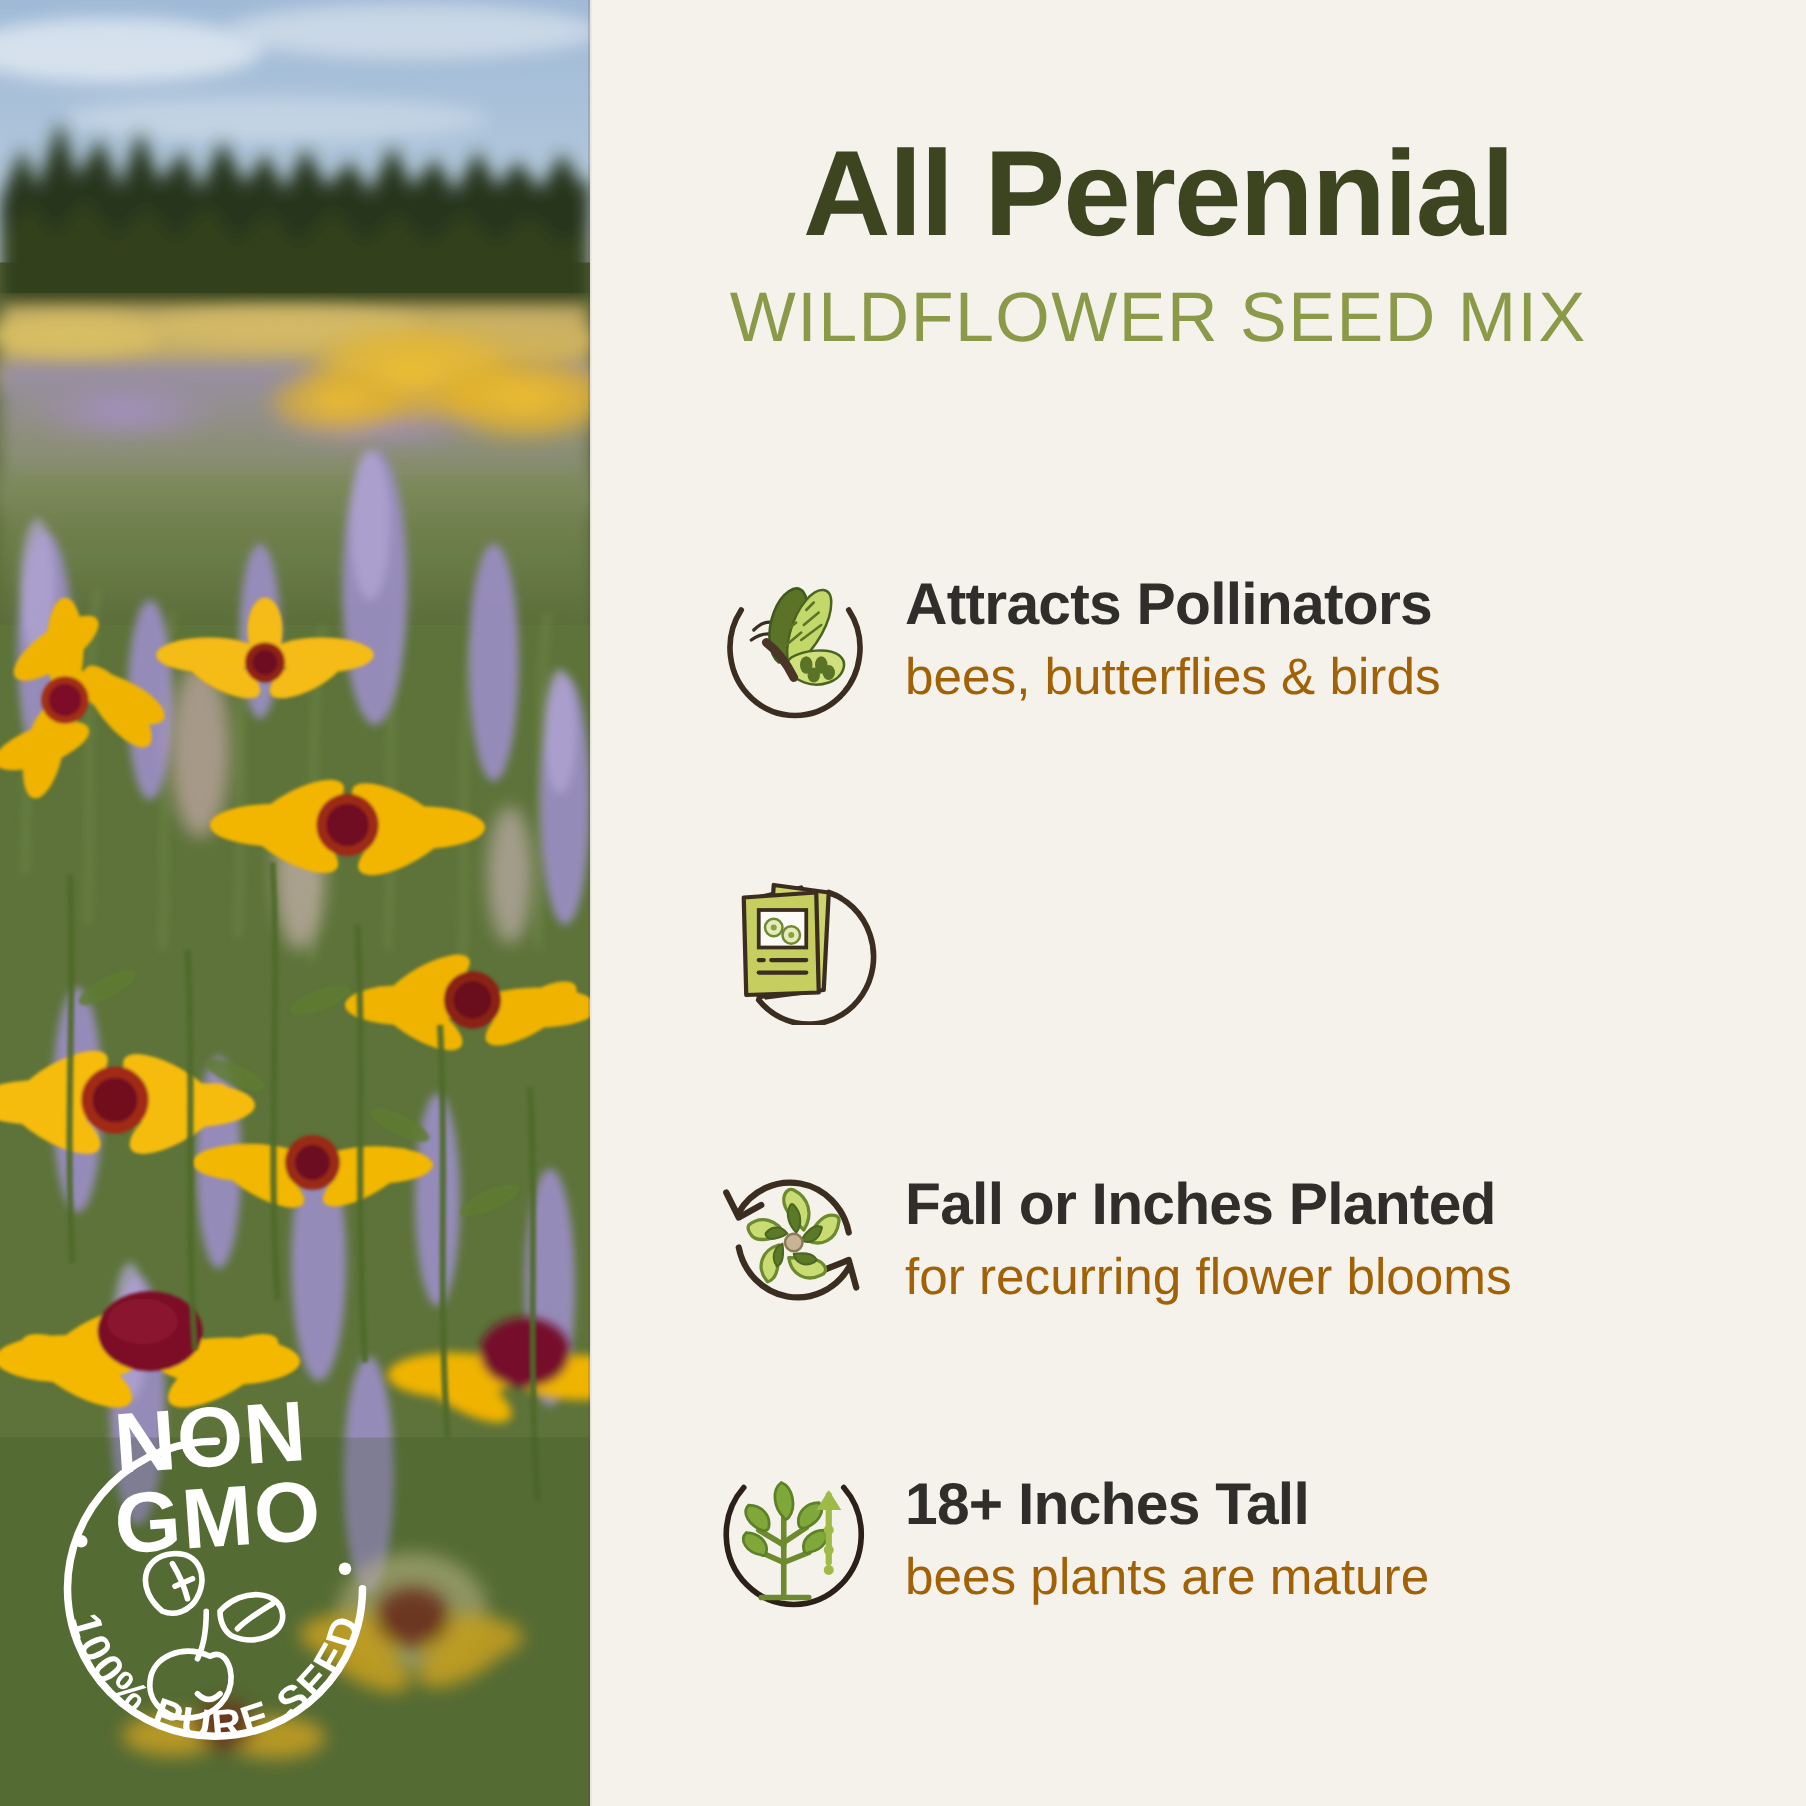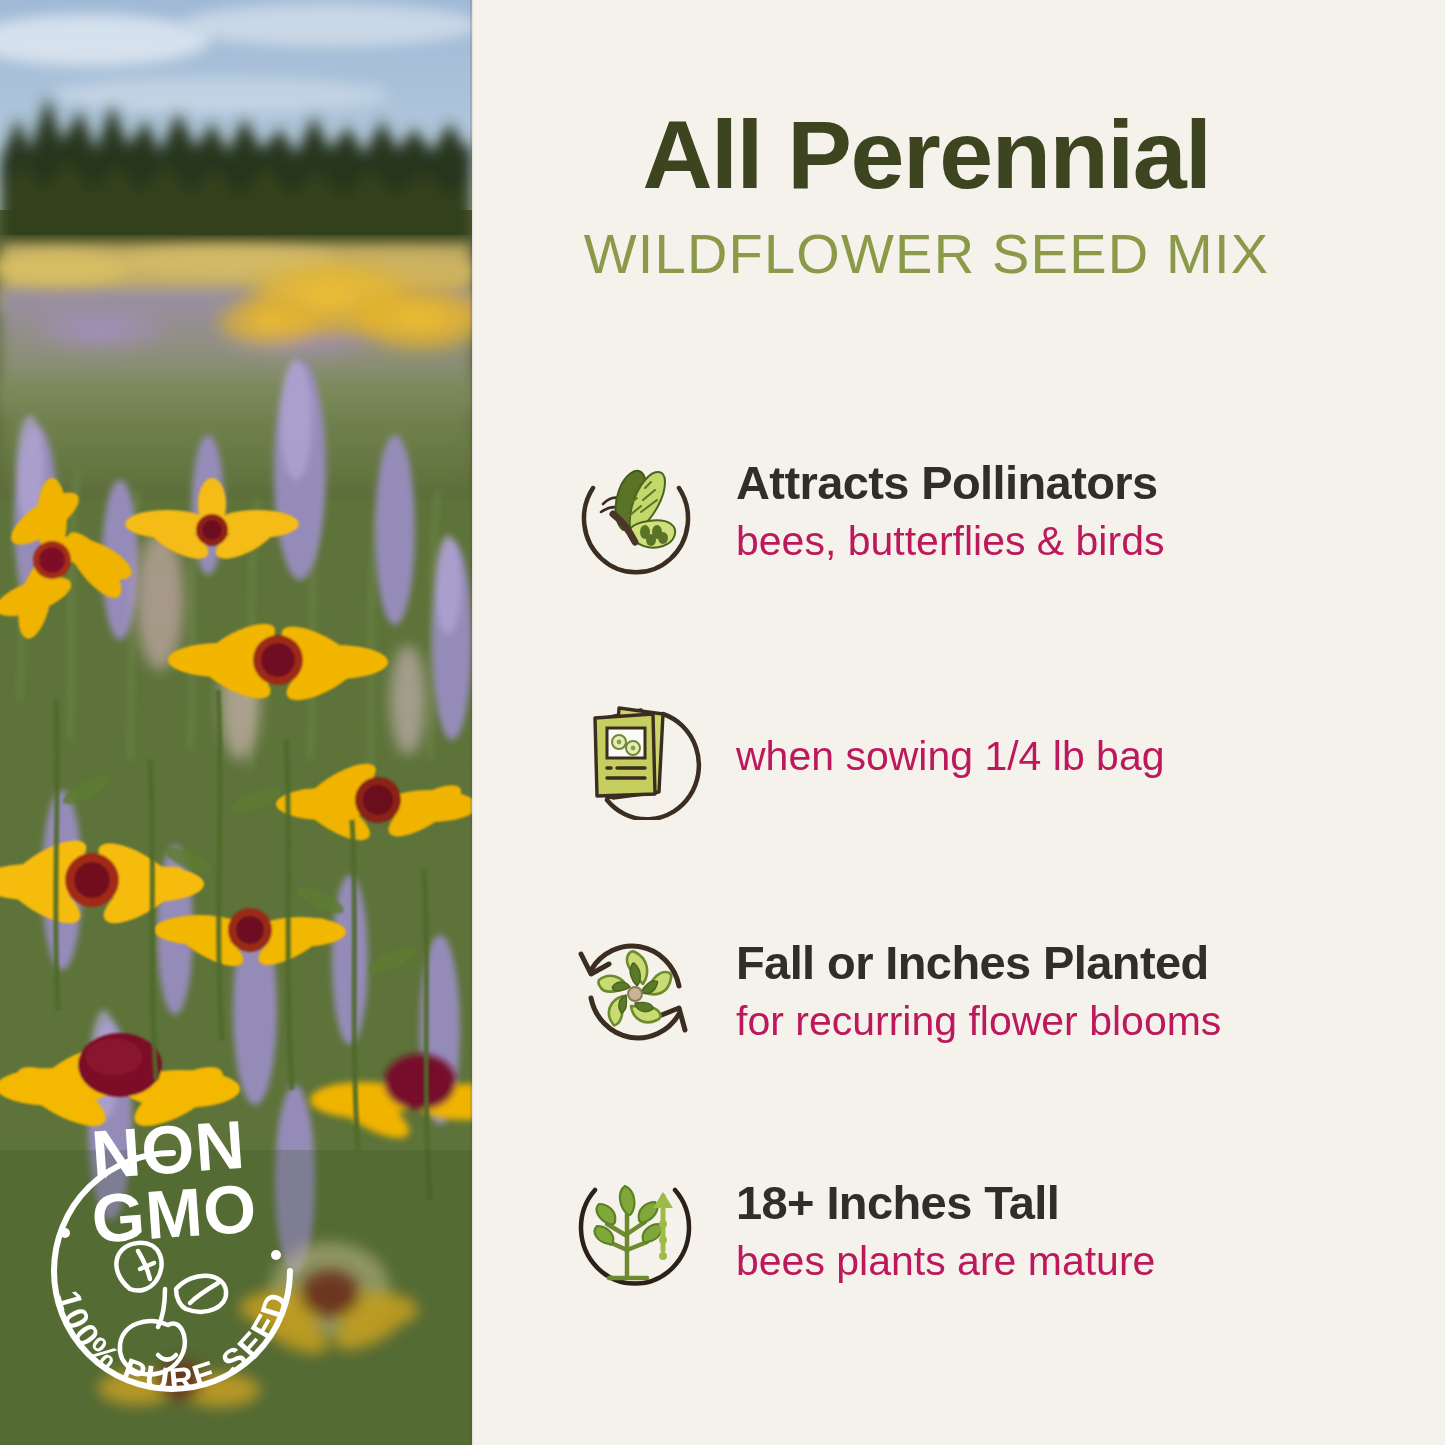--- a/index.html
+++ b/index.html
@@ -92,36 +92,36 @@
   .feature-icon {
     width: 150px;
     min-width: 150px;
     margin-left: 88px;
     display: flex;
     align-items: center;
     justify-content: center;
   }
   .feature-icon svg { display: block; }
   .feature-text {
-    margin-left: 26px;
+    margin-left: 14px;
     padding-right: 20px;
   }
   .feature-title {
     font-size: 47px;
     font-weight: bold;
     color: #2f2e2b;
     line-height: 1.08;
     letter-spacing: -0.6px;
     margin: 0;
     white-space: nowrap;
   }
   .feature-sub {
     font-size: 41px;
     font-weight: normal;
-    color: #be185d;
+    color: #a16207;
     line-height: 1.18;
     letter-spacing: 0px;
     margin: 8px 0 0 0;
     white-space: nowrap;
   }
 </style>
 </head>
 <body>
 
 <div class="page">
@@ -481,21 +481,20 @@
                 <circle cx="66" cy="64" r="2.4"></circle>
             </g>
             <g stroke="#3b2d20" stroke-width="3.4" stroke-linecap="round">
               <path d="M40 84 L44 84"></path>
               <path d="M50 84 L78 84"></path>
               <path d="M40 94 L78 94"></path>
             </g>
           </svg>
         </div>
         <div class="feature-text">
-          <p class="feature-sub">when sowing 1/4 lb bag</p>
         </div>
       </div>
 
       <div class="feature-row">
         <div class="feature-icon">
           <svg width="140" height="136" viewBox="0 0 140 136">
             <g fill="none" stroke="#3b2d20" stroke-width="5" stroke-linecap="round" stroke-linejoin="round">
               <path d="M26 46 A 48 50 0 0 1 114 62"></path>
               <path d="M114 90 A 48 50 0 0 1 26 74"></path>
               <path d="M16 30 L26 50 L44 40"></path>

